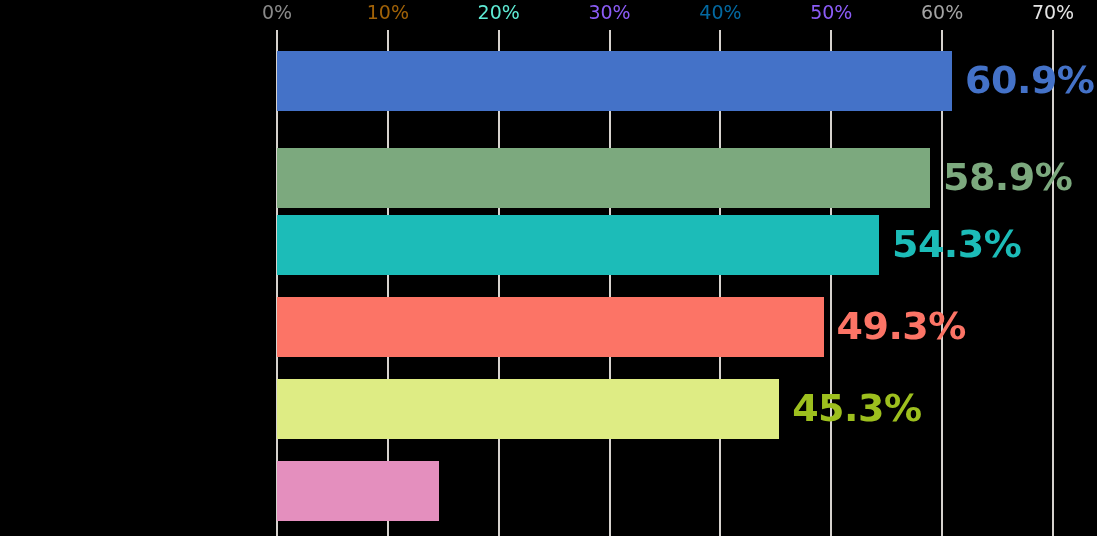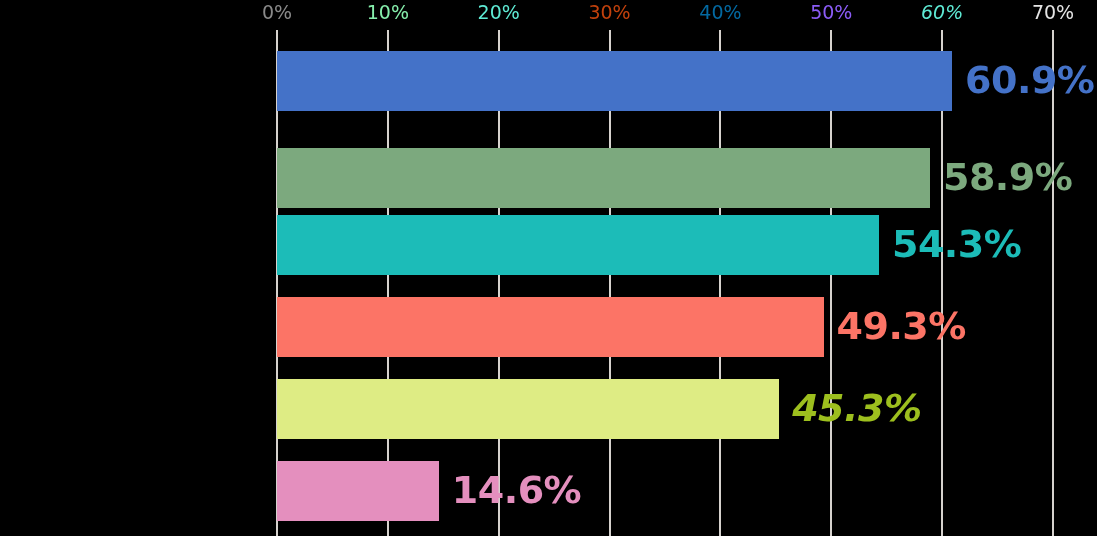--- a/index.html
+++ b/index.html
@@ -90,49 +90,48 @@
         <div class="gridline" style="left: 109.857px; background: rgb(232, 228, 224);"></div>
         <div class="gridline" style="left: 220.714px; background: rgb(232, 228, 224);"></div>
         <div class="gridline" style="left: 331.571px; background: rgb(232, 228, 224);"></div>
         <div class="gridline" style="left: 442.429px; background: rgb(232, 228, 224);"></div>
         <div class="gridline" style="left: 553.286px; background: rgb(232, 228, 224);"></div>
         <div class="gridline" style="left: 664.143px; background: rgb(232, 228, 224);"></div>
         <div class="gridline" style="left: 775px; background: rgb(232, 228, 224);"></div>
       </div>
     <div id="ticks-layer">
         <div class="tick-label" style="left: 0px; color: rgb(138, 138, 138);">0%</div>
-        <div class="tick-label" style="left: 110.857px; color: #86efac;">10%</div>
+        <div class="tick-label" style="left: 110.857px; color: #a16207;">10%</div>
         <div class="tick-label" style="left: 221.714px; color: #5eead4;">20%</div>
-        <div class="tick-label" style="left: 332.571px; color: #c2410c;">30%</div>
+        <div class="tick-label" style="left: 332.571px; color: #8b5cf6;">30%</div>
         <div class="tick-label" style="left: 443.429px; color: #0369a1;">40%</div>
         <div class="tick-label" style="left: 554.286px; color: #8b5cf6;">50%</div>
-        <div class="tick-label" style="left: 665.143px; color: #5eead4; font-style: italic;">60%</div>
+        <div class="tick-label" style="left: 665.143px; color: #a3a3a3;">60%</div>
         <div class="tick-label" style="left: 776px; color: #e5e5e5;">70%</div>
       </div>
     <div id="bars-layer">
         <div class="bar-row" style="top: 51px; width: 776px;">
           <div class="bar" style="width: 675.12px; background: rgb(68, 114, 200);"></div>
           <div class="bar-value" style="left: 688.12px; color: rgb(68, 114, 200);">60.9%</div>
         </div>
         <div class="bar-row" style="top: 148px; width: 839px;">
           <div class="bar" style="width: 652.949px; background: rgb(124, 169, 126);"></div>
           <div class="bar-value" style="left: 665.949px; color: rgb(124, 169, 126);">58.9%</div>
         </div>
         <div class="bar-row" style="top: 215px; width: 676px;">
           <div class="bar" style="width: 601.954px; background: rgb(28, 188, 184);"></div>
           <div class="bar-value" style="left: 614.954px; color: rgb(28, 188, 184);">54.3%</div>
         </div>
         <div class="bar-row" style="top: 297px; width: 776px;">
           <div class="bar" style="width: 546.526px; background: rgb(252, 116, 102);"></div>
           <div class="bar-value" style="left: 559.526px; color: rgb(252, 116, 102);">49.3%</div>
         </div>
-        <div class="bar-row" style="top: 379px; width: 776px; font-style: italic;">
+        <div class="bar-row" style="top: 379px; width: 776px;">
           <div class="bar" style="width: 502.183px; background: rgb(222, 236, 132);"></div>
           <div class="bar-value" style="left: 515.183px; color: rgb(157, 191, 30);">45.3%</div>
         </div>
         <div class="bar-row" style="top: 461px; width: 776px;">
           <div class="bar" style="width: 161.851px; background: rgb(228, 143, 190);"></div>
-          <div class="bar-value" style="left: 174.851px; color: rgb(228, 143, 190);">14.6%</div>
         </div>
       </div>
   </div>
 
 </div>
 
 </body></html>

